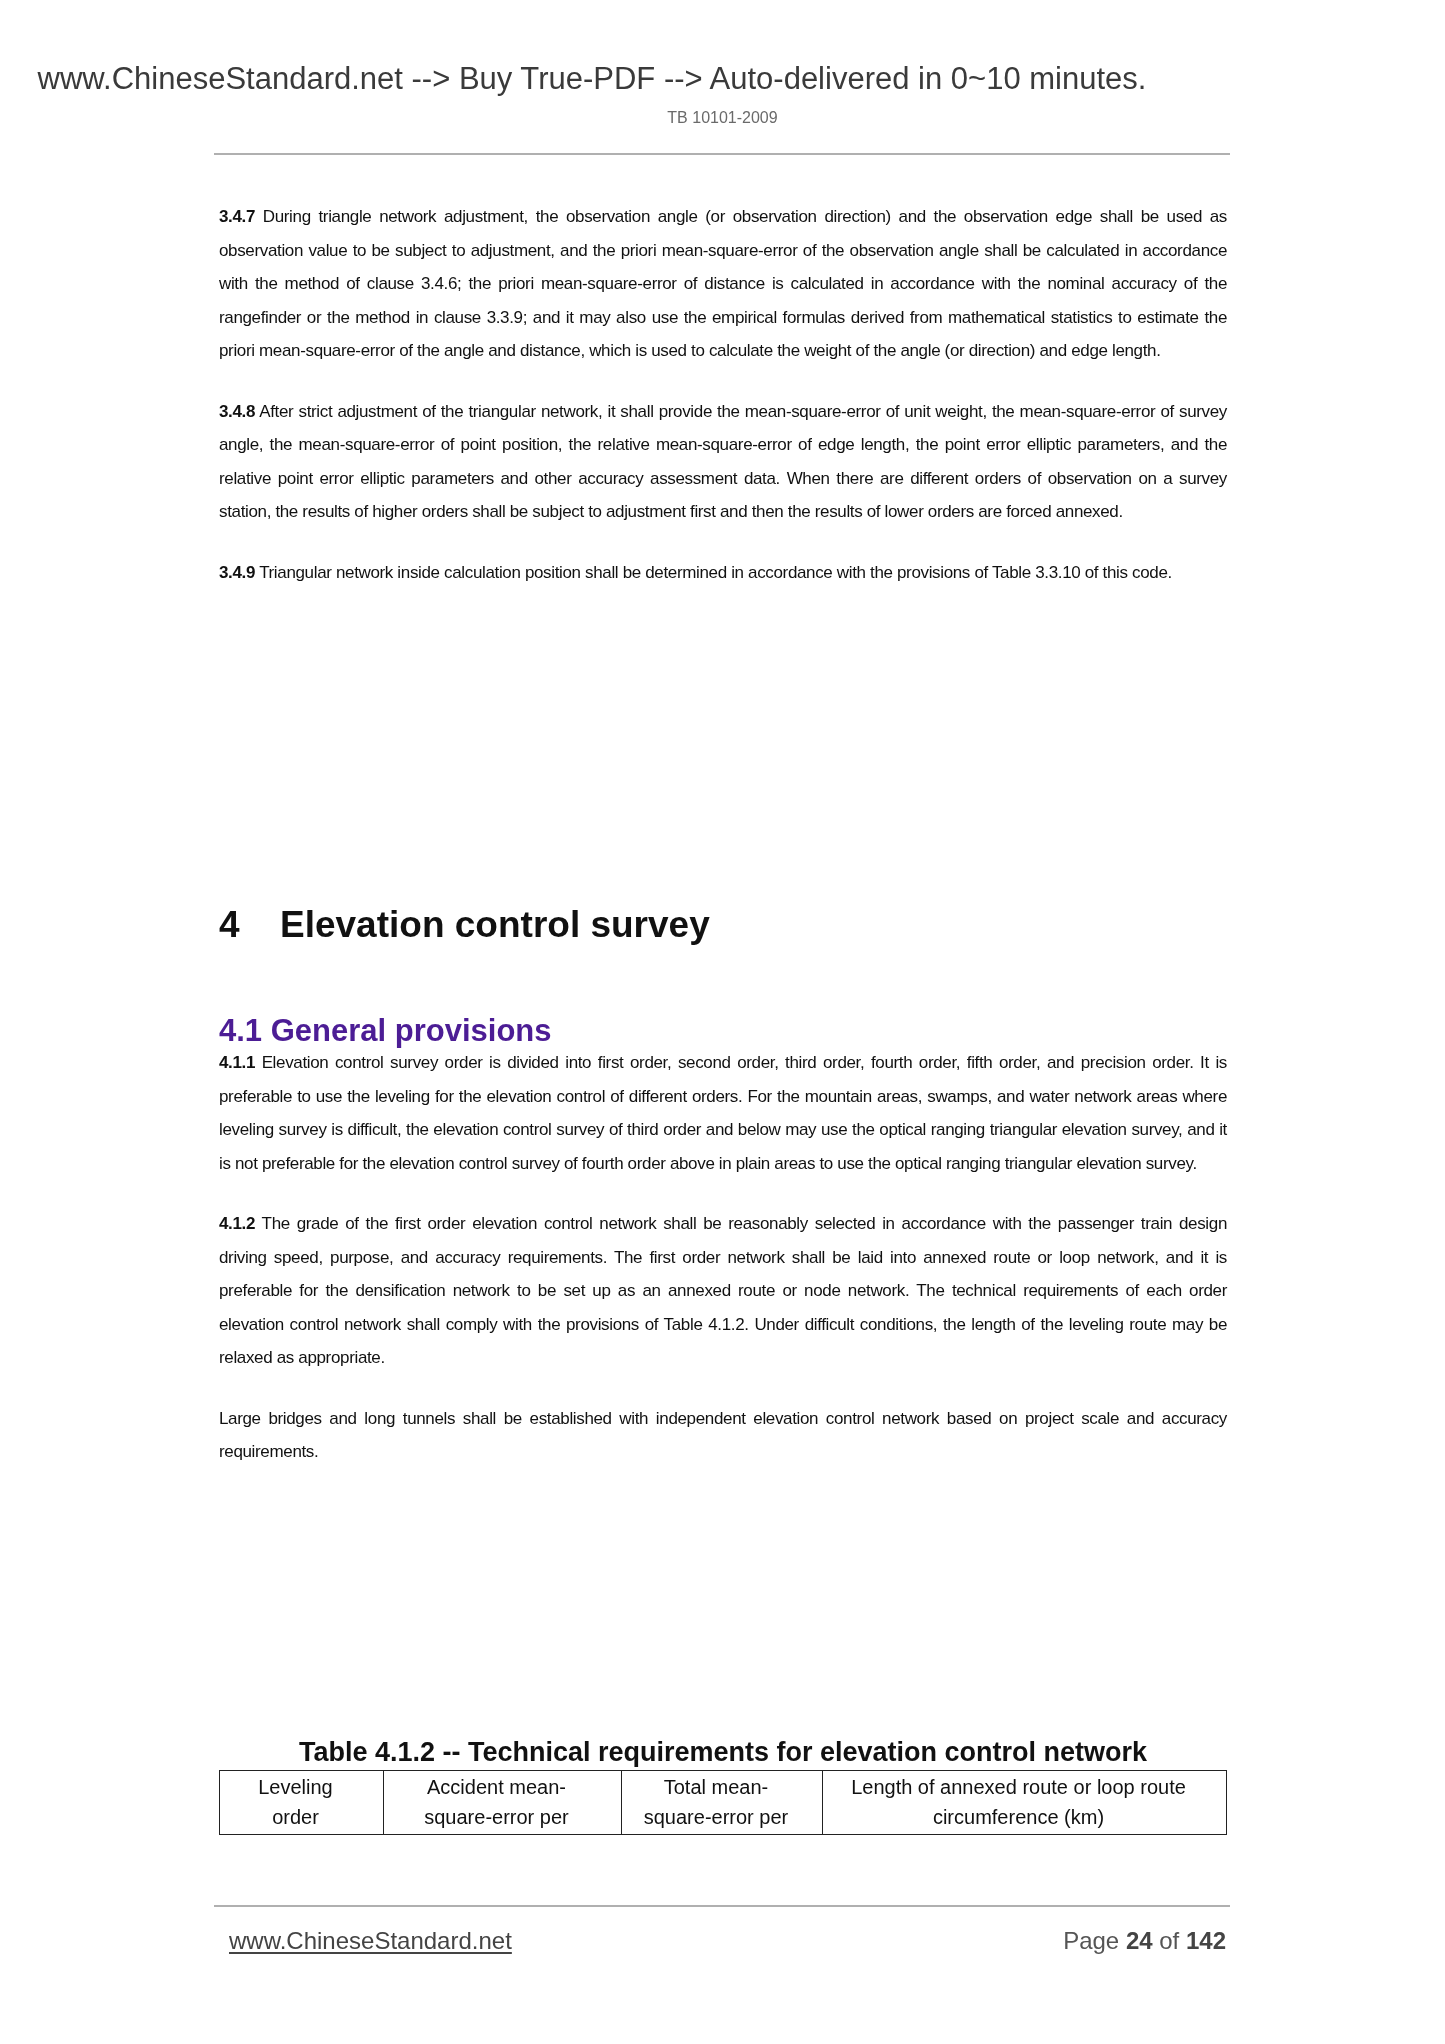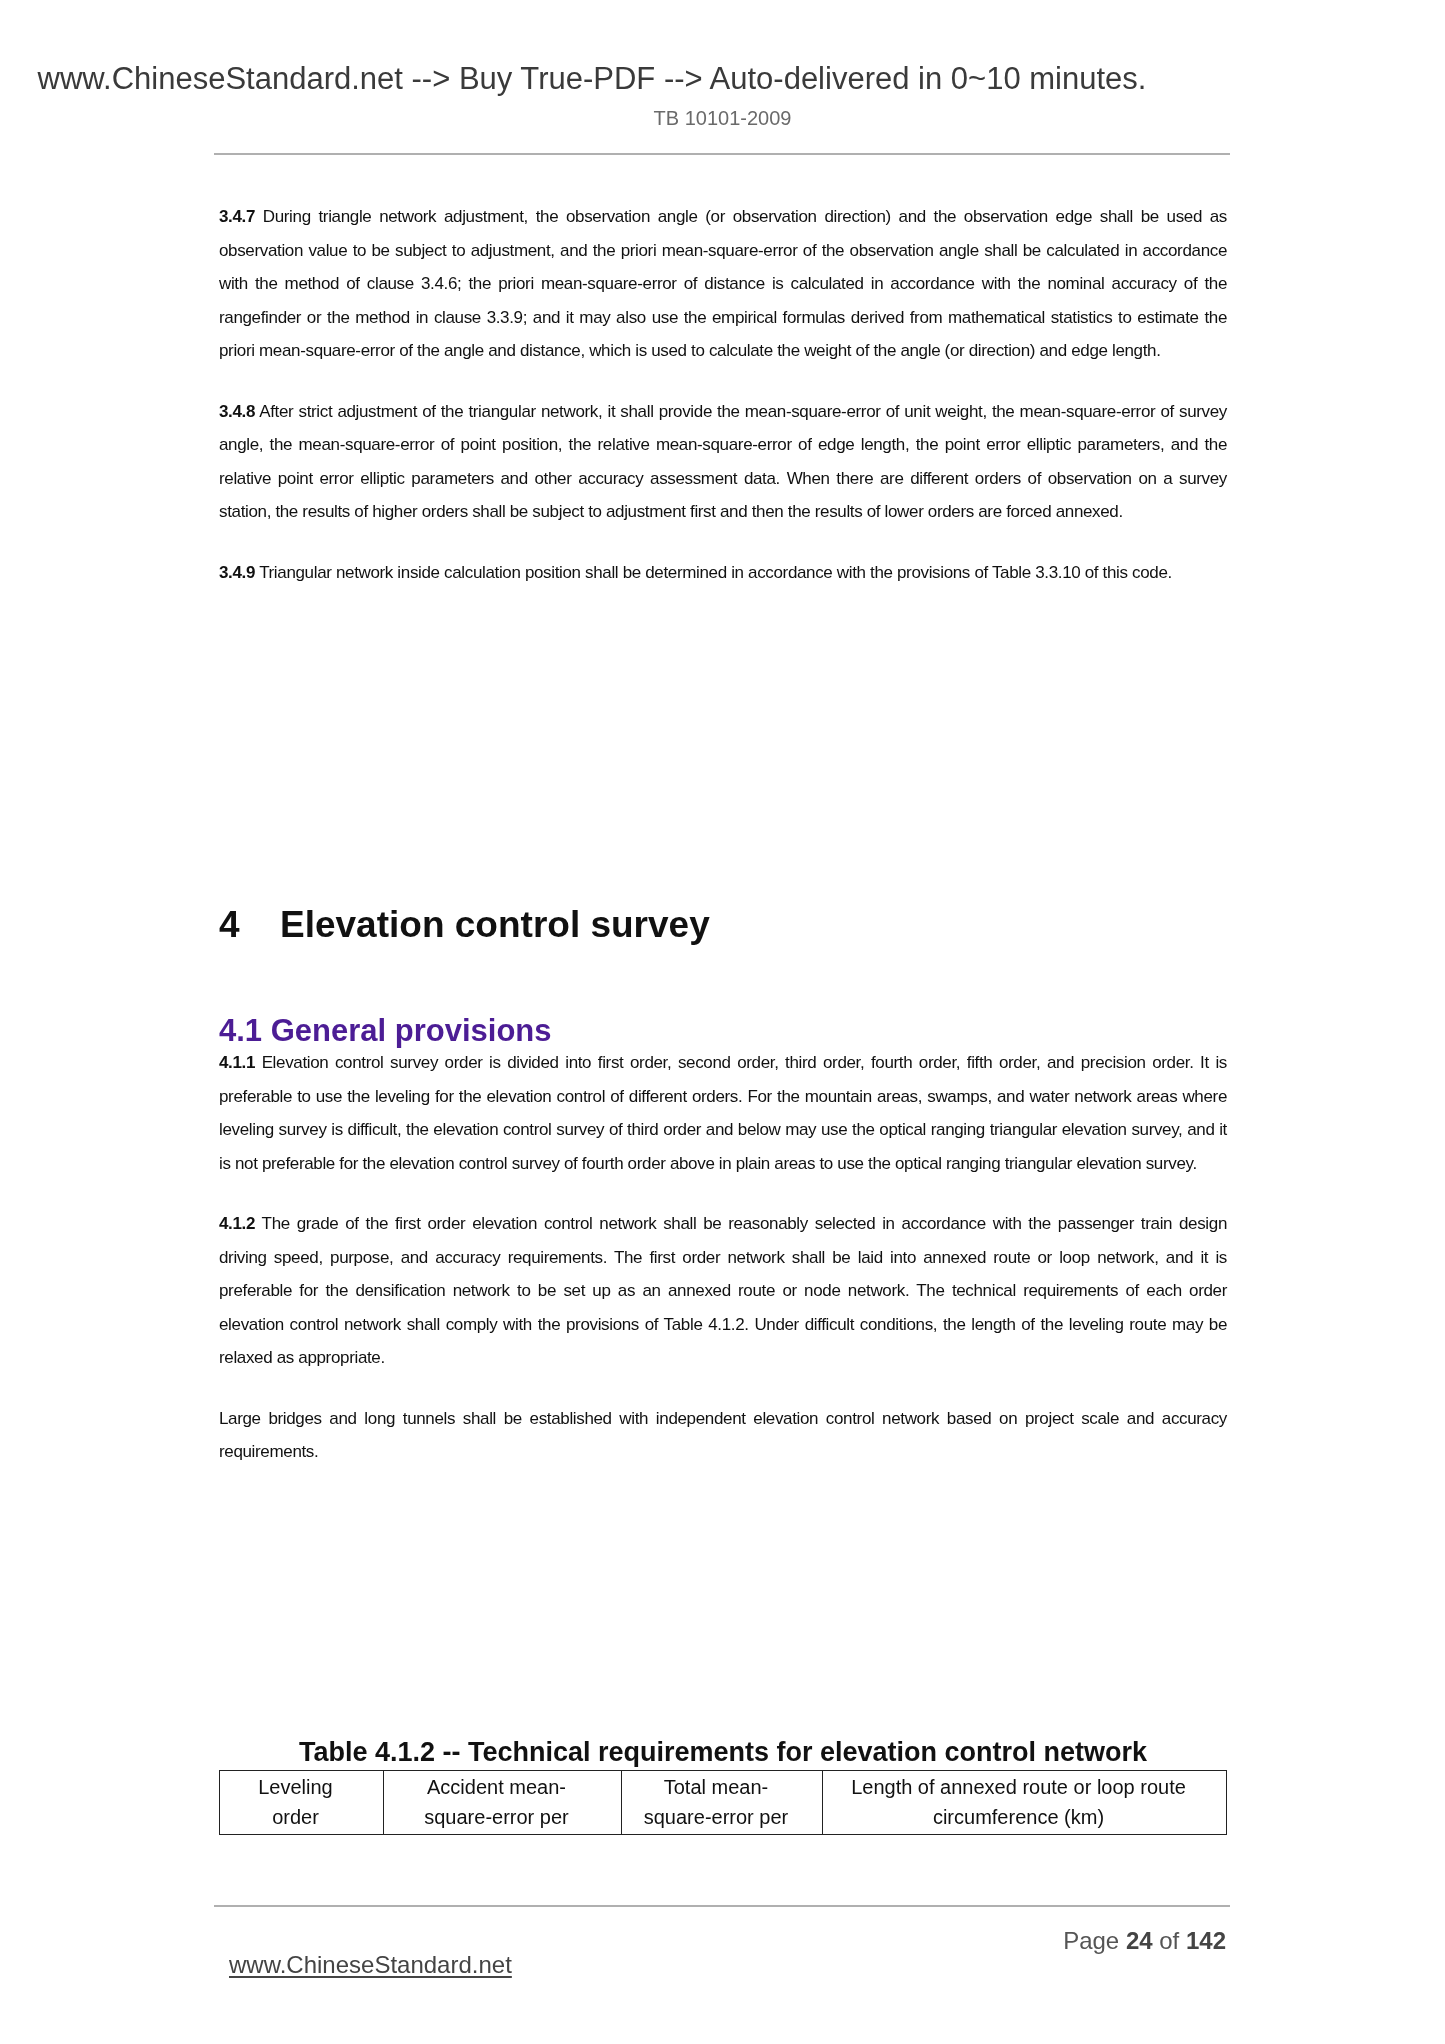--- a/index.html
+++ b/index.html
@@ -22,21 +22,21 @@
       left: 0; width: 1184px; top: 60px;
       text-align: center;
       font-size: 31px;
       line-height: 38px;
       color: #3a3a3a;
       white-space: nowrap;
     }
     .hdr-code {
       left: 0; width: 1445px; top: 104px;
       text-align: center;
-      font-size: 20px;
+      font-size: 16px;
       line-height: 28px;
       color: #6a6a6a;
     }
     .hdr-rule {
       left: 214px; width: 1016px; top: 153px;
       height: 0; border-top: 2px solid #b0b0b0;
     }
 
     
     .content {
@@ -116,21 +116,20 @@
       height: 0; border-top: 2px solid #b0b0b0;
     }
     .ftr-link {
       left: 229px; top: 1926px;
       font-size: 24px;
       line-height: 30px;
       color: #444;
       text-decoration: underline;
       text-underline-offset: 3px;
       white-space: nowrap;
-      margin-top: 24px;
     }
     .ftr-page {
       right: 219px; top: 1926px;
       font-size: 24px;
       line-height: 30px;
       color: #555;
       white-space: nowrap;
     }
     .ftr-page b { color: #444; }
   </style>

